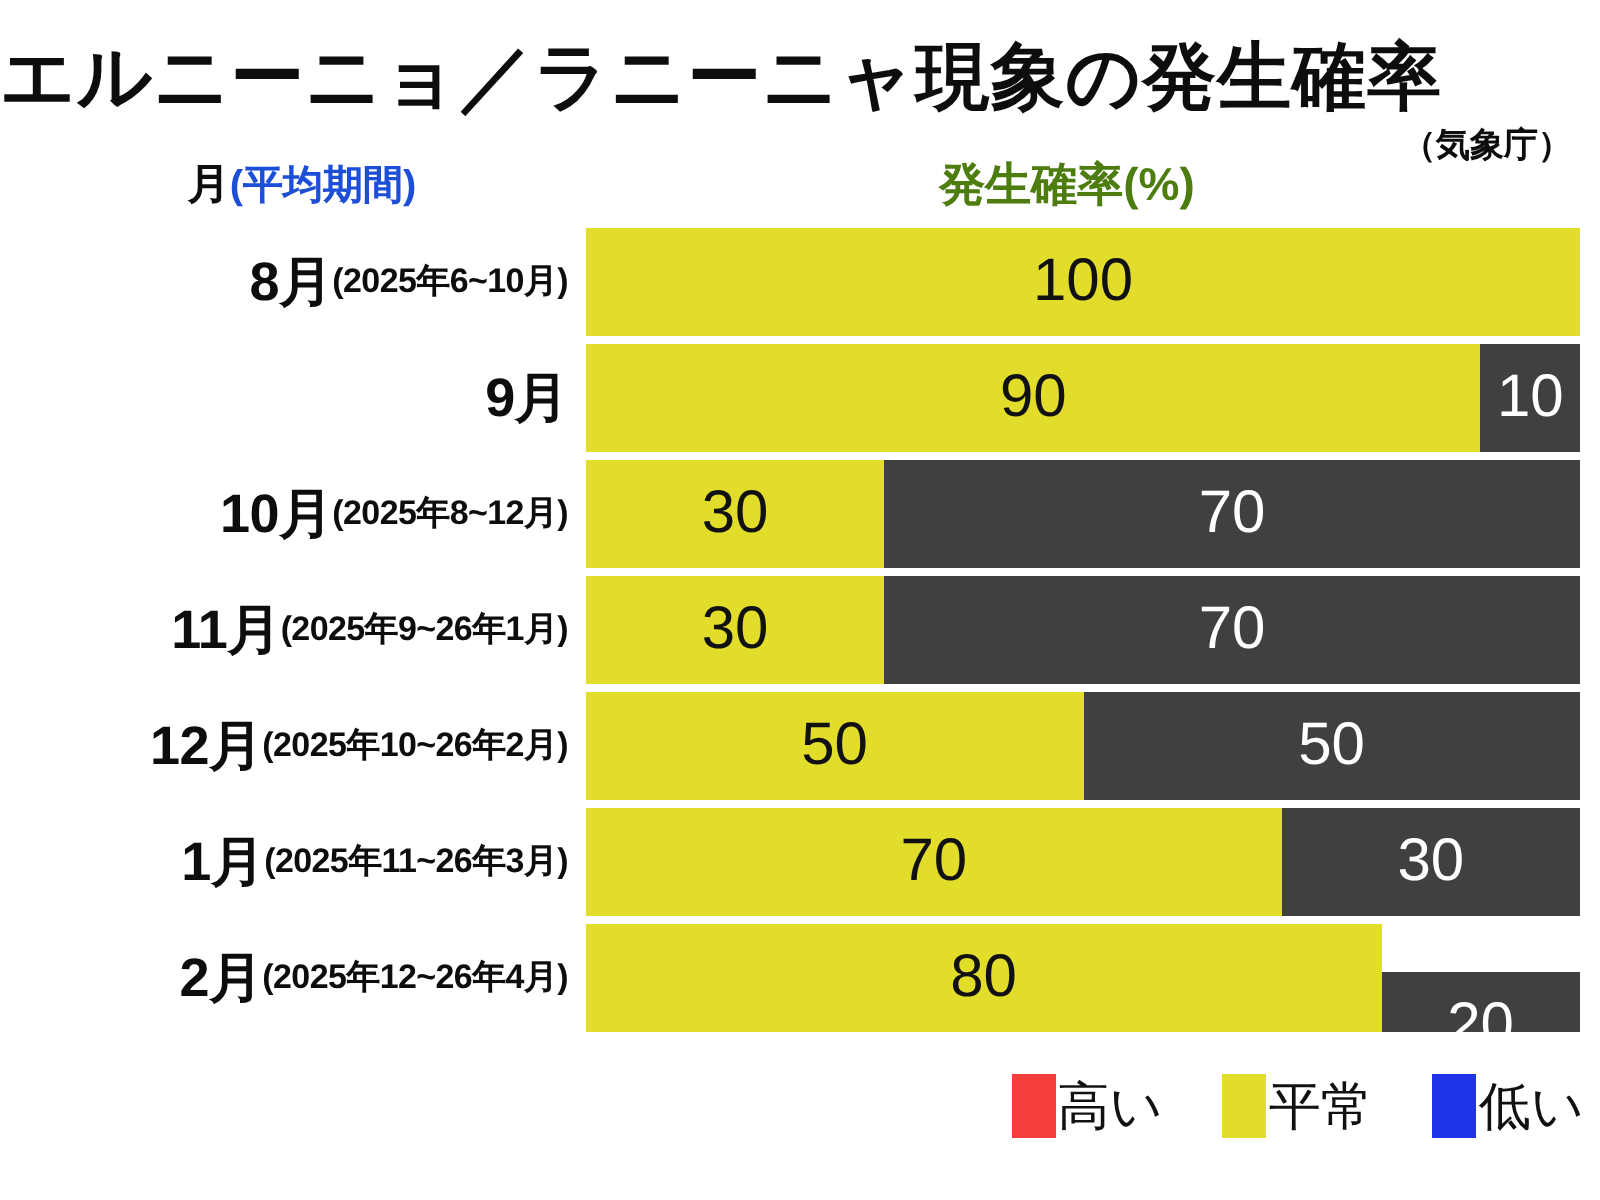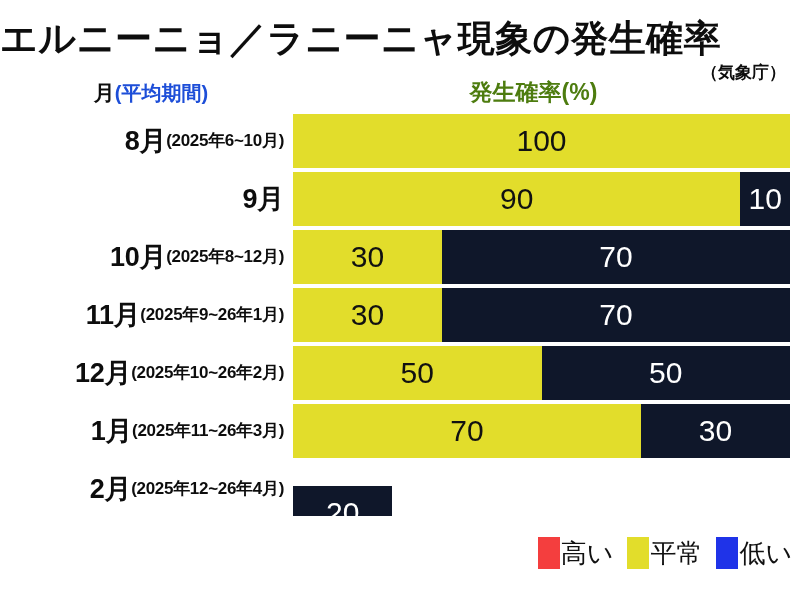--- a/index.html
+++ b/index.html
@@ -135,39 +135,40 @@
     height: 54px;
     display: flex;
     align-items: center;
     justify-content: center;
     font-size: 30px;
     font-weight: 400;
     line-height: 1;
     overflow: hidden;
   }
   .seg-normal { background: #E2DD2B; color: #111111; }
-  .seg-low    { background: #0f172a; color: #ffffff; }
+  .seg-low    { background: #404040; color: #ffffff; }
 
   
   .legend {
     position: absolute;
     left: 500px;
     top: 533px;
     width: 292px;
     height: 40px;
     display: flex;
     align-items: center;
     justify-content: flex-end;
     gap: 14px;
   }
   .legend-item {
     display: flex;
     align-items: center;
     gap: 1px;
     white-space: nowrap;
+    margin-left: 16px;
   }
   .swatch {
     width: 22px;
     height: 32px;
     display: block;
   }
   .sw-high   { background: #F43E3E; }
   .sw-normal { background: #E2DD2B; }
   .sw-low    { background: #1F33E8; }
 
@@ -273,20 +274,23 @@
             <span>30</span>
           </div>
         </div>
       </div>
       <div class="row" style="top: 462px;">
         <div class="row-label">
           <span class="month">2月</span>
           <span class="period">(2025年12~26年4月)</span>
         </div>
         <div class="bar-track">
+          <div class="seg seg-normal" style="width: 80%;">
+            <span>80</span>
+          </div>
           <div class="seg seg-low" style="width: 20%; margin-top: 24px;">
             <span>20</span>
           </div>
         </div>
       </div>
     </div>
 
   <div class="legend" id="legend">
       <div class="legend-item">
         <span class="swatch sw-high"></span>

